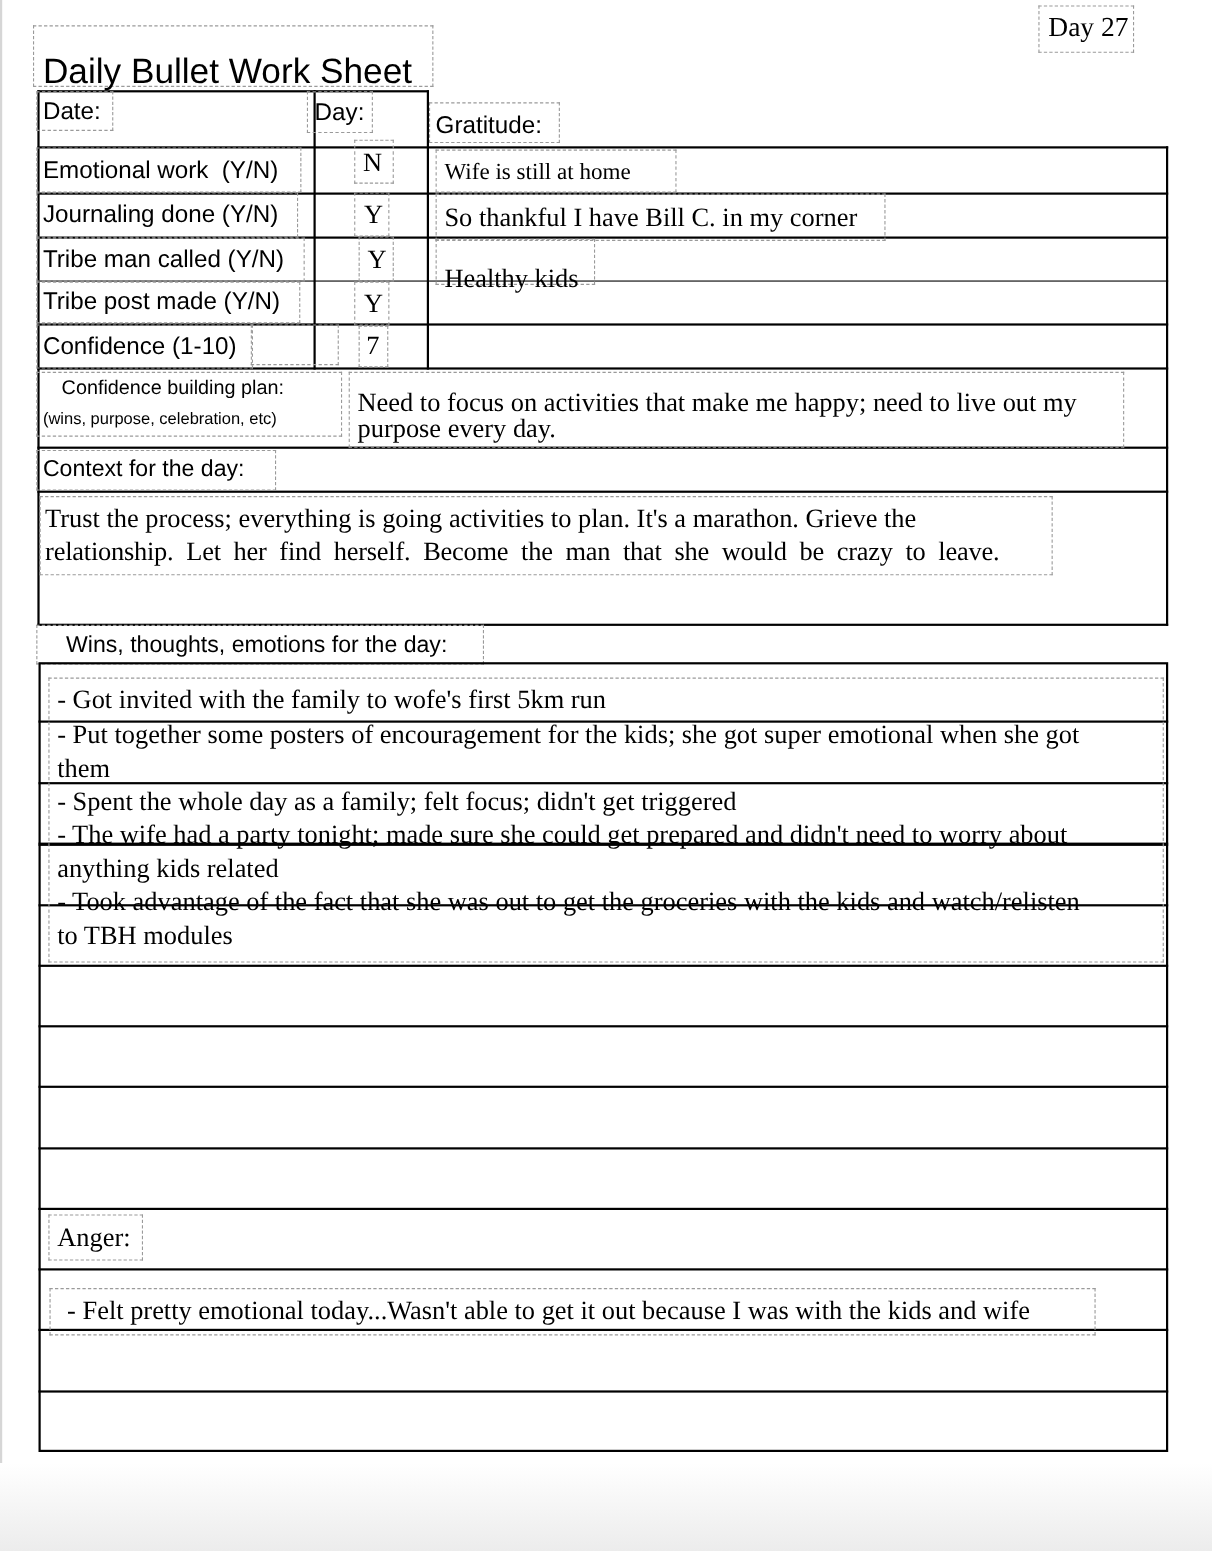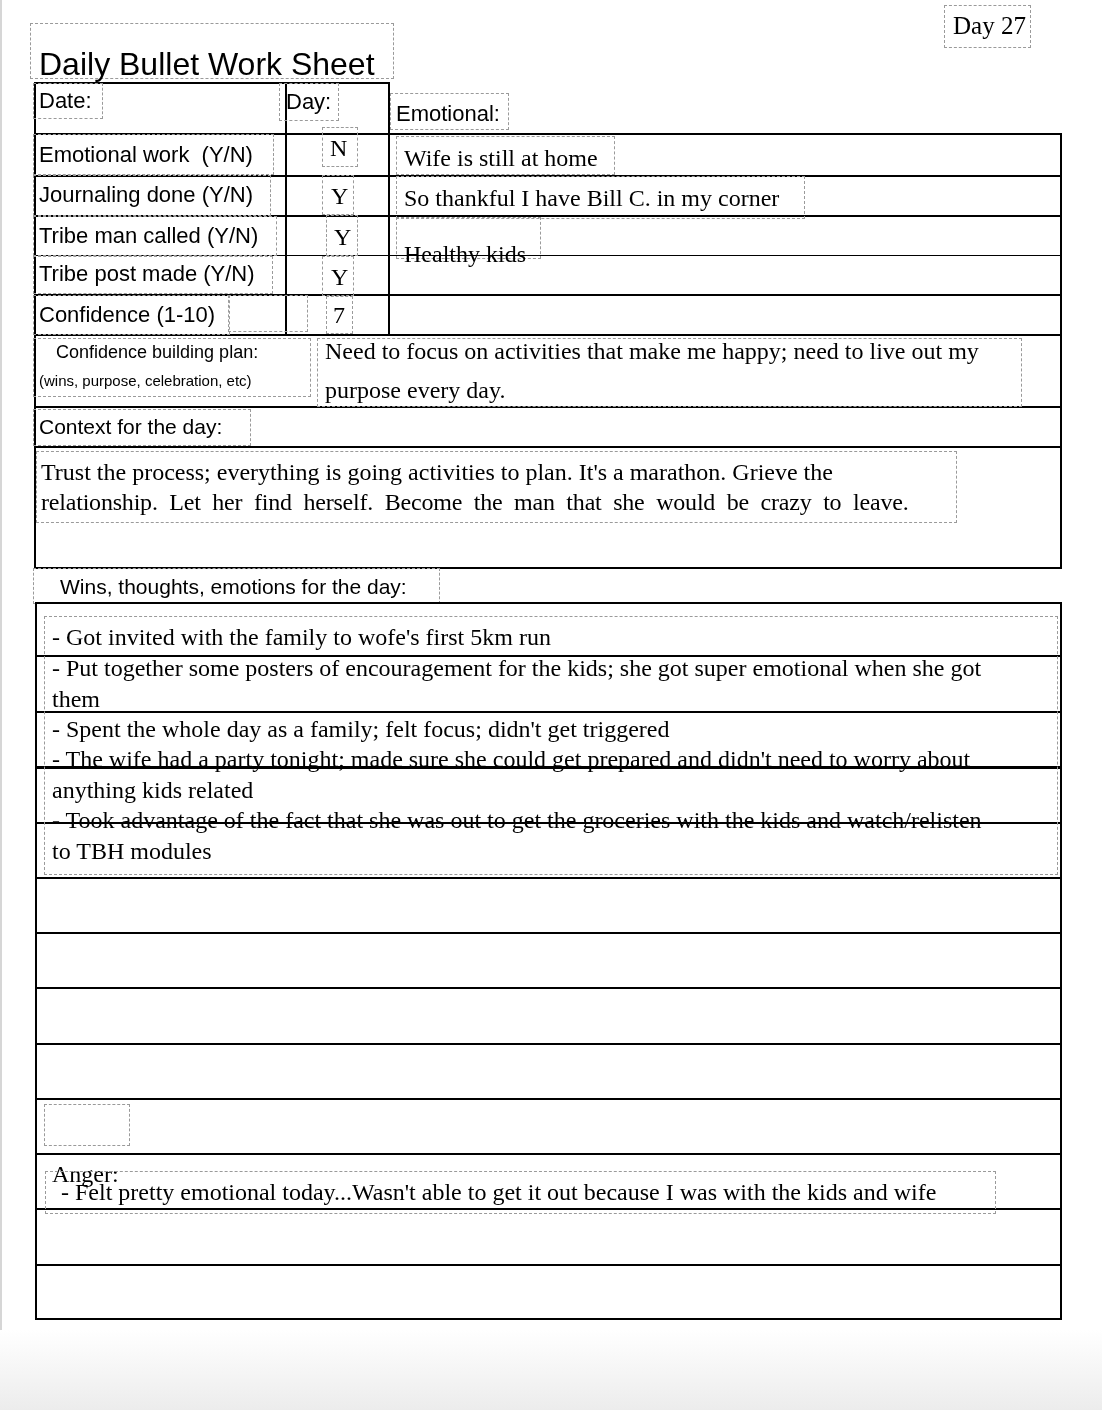--- a/index.html
+++ b/index.html
@@ -54,21 +54,21 @@
 
 <div class="dash" style="left:33px;top:83px;width:70px;height:36px;"></div>
 <div class="txt sans" style="left:39px;top:90px;font-size:22px;">Date:</div>
 <div class="abs" style="left:105px;top:86px;width:175px;height:44px;"></div>
 
 <div class="dash" style="left:279px;top:83px;width:60px;height:38px;"></div>
 <div class="txt sans" style="left:286px;top:91px;font-size:22px;">Day:</div>
 <div class="abs" style="left:340px;top:86px;width:46px;height:44px;"></div>
 
 <div class="dash" style="left:390px;top:93px;width:119px;height:37px;"></div>
-<div class="txt sans" style="left:396px;top:103px;font-size:22px;">Emotional:</div>
+<div class="txt sans" style="left:396px;top:103px;font-size:22px;">Gratitude:</div>
 
 <div class="dash" style="left:33px;top:134px;width:241px;height:41px;"></div>
 <div class="txt sans" style="left:39px;top:144px;font-size:22px;white-space:pre;">Emotional work  (Y/N)</div>
 
 <div class="dash" style="left:33px;top:175px;width:238px;height:41px;"></div>
 <div class="txt sans" style="left:39px;top:184px;font-size:22px;">Journaling done (Y/N)</div>
 
 <div class="dash" style="left:33px;top:216px;width:244px;height:40px;"></div>
 <div class="txt sans" style="left:39px;top:225px;font-size:22px;">Tribe man called (Y/N)</div>
 
@@ -88,36 +88,36 @@
 <div class="dash" style="left:326px;top:215px;width:32px;height:41px;"></div>
 <div class="txt serif" style="left:334px;top:225px;font-size:24px;">Y</div>
 
 <div class="dash" style="left:322px;top:256px;width:32px;height:40px;"></div>
 <div class="txt serif" style="left:331px;top:265px;font-size:24px;">Y</div>
 
 <div class="dash" style="left:326px;top:296px;width:27px;height:38px;"></div>
 <div class="txt serif" style="left:333px;top:303px;font-size:24px;">7</div>
 
 <div class="dash" style="left:396px;top:136px;width:219px;height:39px;"></div>
-<div class="txt serif" style="left:404px;top:146px;font-size:24px;">Wife is still at home</div>
+<div class="txt serif" style="left:404px;top:146px;font-size:21px;">Wife is still at home</div>
 
 <div class="dash" style="left:396px;top:176px;width:409px;height:43px;"></div>
 <div class="txt serif" style="left:404px;top:186px;font-size:24px;">So thankful I have Bill C. in my corner</div>
 
 <div class="dash" style="left:396px;top:217px;width:145px;height:42px;"></div>
 <div class="txt serif" style="left:404px;top:242px;font-size:24px;">Healthy kids</div>
 
 <div class="abs" style="left:396px;top:258px;width:660px;height:34px;"></div>
 <div class="abs" style="left:396px;top:298px;width:660px;height:34px;"></div>
 
 <div class="dash" style="left:33px;top:338px;width:278px;height:59px;"></div>
 <div class="txt sans" style="left:56px;top:343px;font-size:18px;text-align:center;">Confidence building plan:</div>
 <div class="txt sans" style="left:39px;top:373px;font-size:15px;">(wins, purpose, celebration, etc)</div>
 <div class="dash" style="left:317px;top:338px;width:705px;height:69px;"></div>
-<div class="txt serif" style="left:325px;top:339px;font-size:24px;">Need to focus on activities that make me happy; need to live out my</div>
+<div class="txt serif" style="left:325px;top:355px;font-size:24px;">Need to focus on activities that make me happy; need to live out my</div>
 <div class="txt serif" style="left:325px;top:378px;font-size:24px;">purpose every day.</div>
 
 <div class="dash" style="left:33px;top:409px;width:218px;height:37px;"></div>
 <div class="txt sans" style="left:39px;top:416px;font-size:21px;">Context for the day:</div>
 <div class="dash" style="left:36px;top:451px;width:921px;height:72px;"></div>
 <div class="txt serif" style="left:41px;top:460px;font-size:24px;">Trust the process; everything is going activities to plan. It's a marathon. Grieve the</div>
 <div class="txt serif" style="left:41px;top:490px;font-size:24px;white-space:pre;letter-spacing:-0.2px;">relationship.  Let  her  find  herself.  Become  the  man  that  she  would  be  crazy  to  leave.</div>
 
 <div class="dash" style="left:33px;top:568px;width:407px;height:36px;"></div>
 <div class="txt sans" style="left:39px;top:576px;font-size:21px;margin-left:21px;">Wins, thoughts, emotions for the day:</div>
@@ -140,15 +140,15 @@
 <div class="txt serif" style="left:52px;top:625px;font-size:24px;">- Got invited with the family to wofe's first 5km run</div>
 <div class="txt serif" style="left:52px;top:656px;font-size:24px;">- Put together some posters of encouragement for the kids; she got super emotional when she got</div>
 <div class="txt serif" style="left:52px;top:687px;font-size:24px;">them</div>
 <div class="txt serif" style="left:52px;top:717px;font-size:24px;">- Spent the whole day as a family; felt focus; didn't get triggered</div>
 <div class="txt serif" style="left:52px;top:747px;font-size:24px;">- The wife had a party tonight; made sure she could get prepared and didn't need to worry about</div>
 <div class="txt serif" style="left:52px;top:778px;font-size:24px;">anything kids related</div>
 <div class="txt serif" style="left:52px;top:808px;font-size:24px;">- Took advantage of the fact that she was out to get the groceries with the kids and watch/relisten</div>
 <div class="txt serif" style="left:52px;top:839px;font-size:24px;">to TBH modules</div>
 
 <div class="dash" style="left:44px;top:1104px;width:86px;height:42px;"></div>
-<div class="txt serif" style="left:52px;top:1114px;font-size:24px;margin-top:48px;">Anger:</div>
+<div class="txt serif" style="left:52px;top:1114px;font-size:24px;">Anger:</div>
 <div class="dash" style="left:45px;top:1171px;width:951px;height:43px;"></div>
 <div class="txt serif" style="left:55px;top:1180px;font-size:24px;white-space:pre;"> - Felt pretty emotional today...Wasn't able to get it out because I was with the kids and wife</div>
 
 </body></html>

